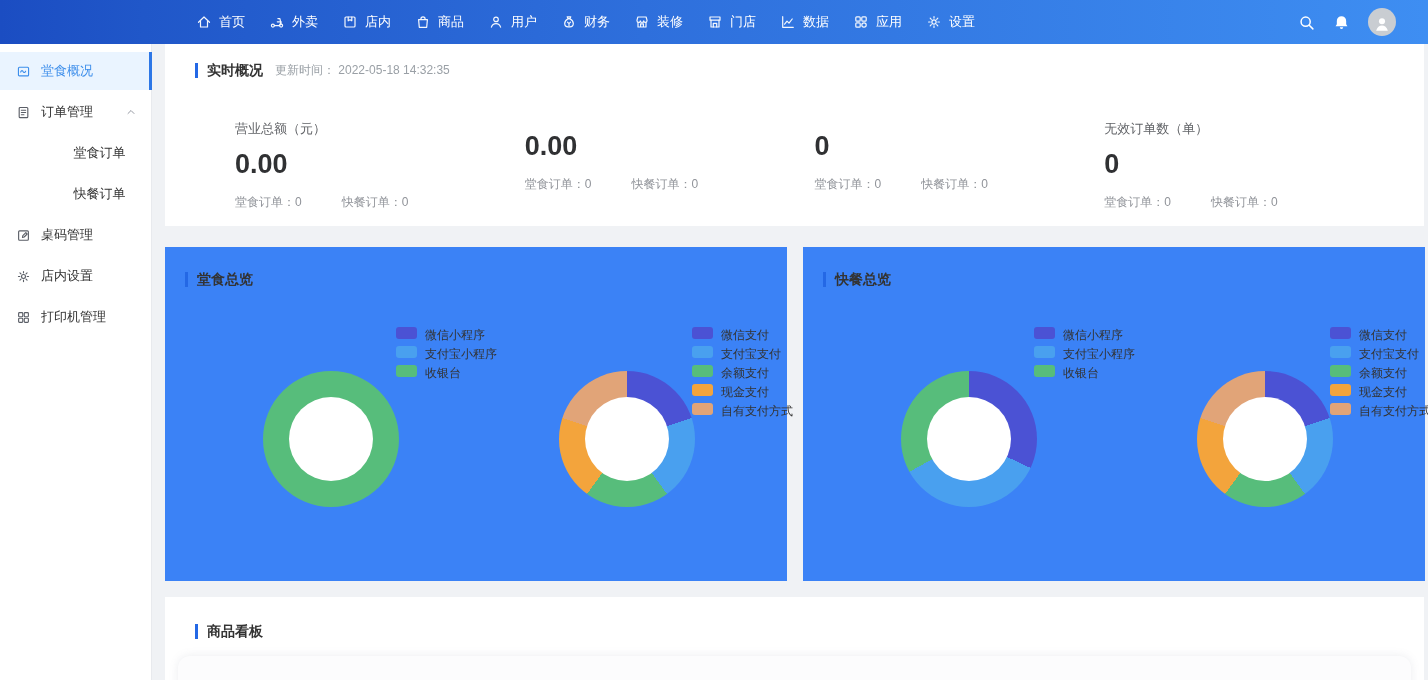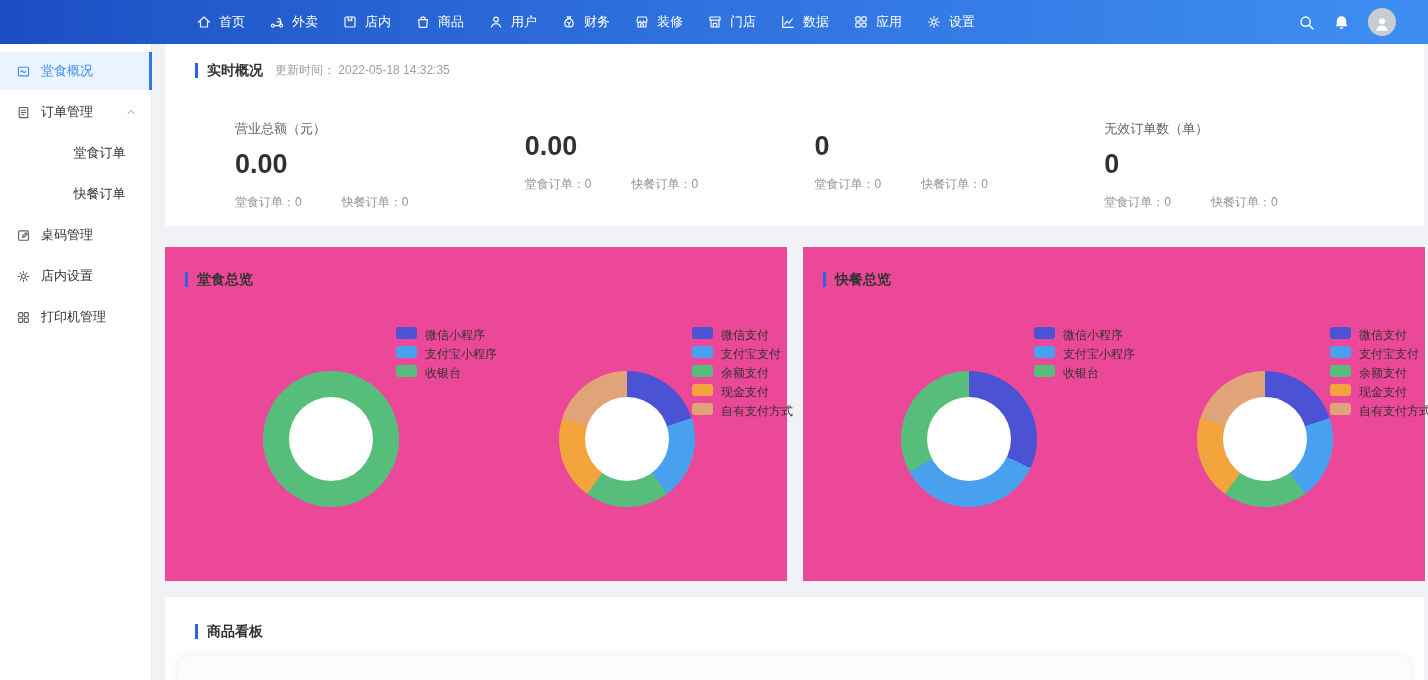--- a/index.html
+++ b/index.html
@@ -43,21 +43,21 @@
   .update{font-size:12px;color:#9aa0a6;margin-left:12px;}
 
   .overview-card{height:187px;padding:23px 30px;margin-bottom:21px;}
   .stats{display:flex;margin-top:41px;margin-left:40px;}
   .stat{width:308px;}
   .stat-label{font-size:13px;color:#606266;}
   .stat-value{font-size:27px;font-weight:bold;color:#303133;margin-top:11px;}
   .stat-sub{display:flex;gap:40px;font-size:12px;color:#909399;margin-top:14px;}
 
   .panels{display:flex;gap:16px;margin-bottom:16px;}
-  .panel{position:relative;width:622px;height:334px;background:#ec4899;flex:none;}
+  .panel{position:relative;width:622px;height:334px;background:#3b82f6;flex:none;}
   .panel-head{position:absolute;top:25px;left:20px;}
   .donut{position:absolute;width:136px;height:136px;border-radius:50%;top:124px;}
   .donut::after{content:"";position:absolute;inset:26px;background:#fff;border-radius:50%;}
   .donut.pos-a{left:98px;}
   .donut.pos-b{left:394px;}
   .legend{position:absolute;top:80px;font-size:12px;color:#333;}
   .legend.pos-a{left:231px;}
   .legend.pos-b{left:527px;}
   .legend-row{display:flex;height:19px;cursor:pointer;white-space:nowrap;}
   .swatch{width:21px;height:12px;border-radius:3px;margin-right:8px;flex:none;}

